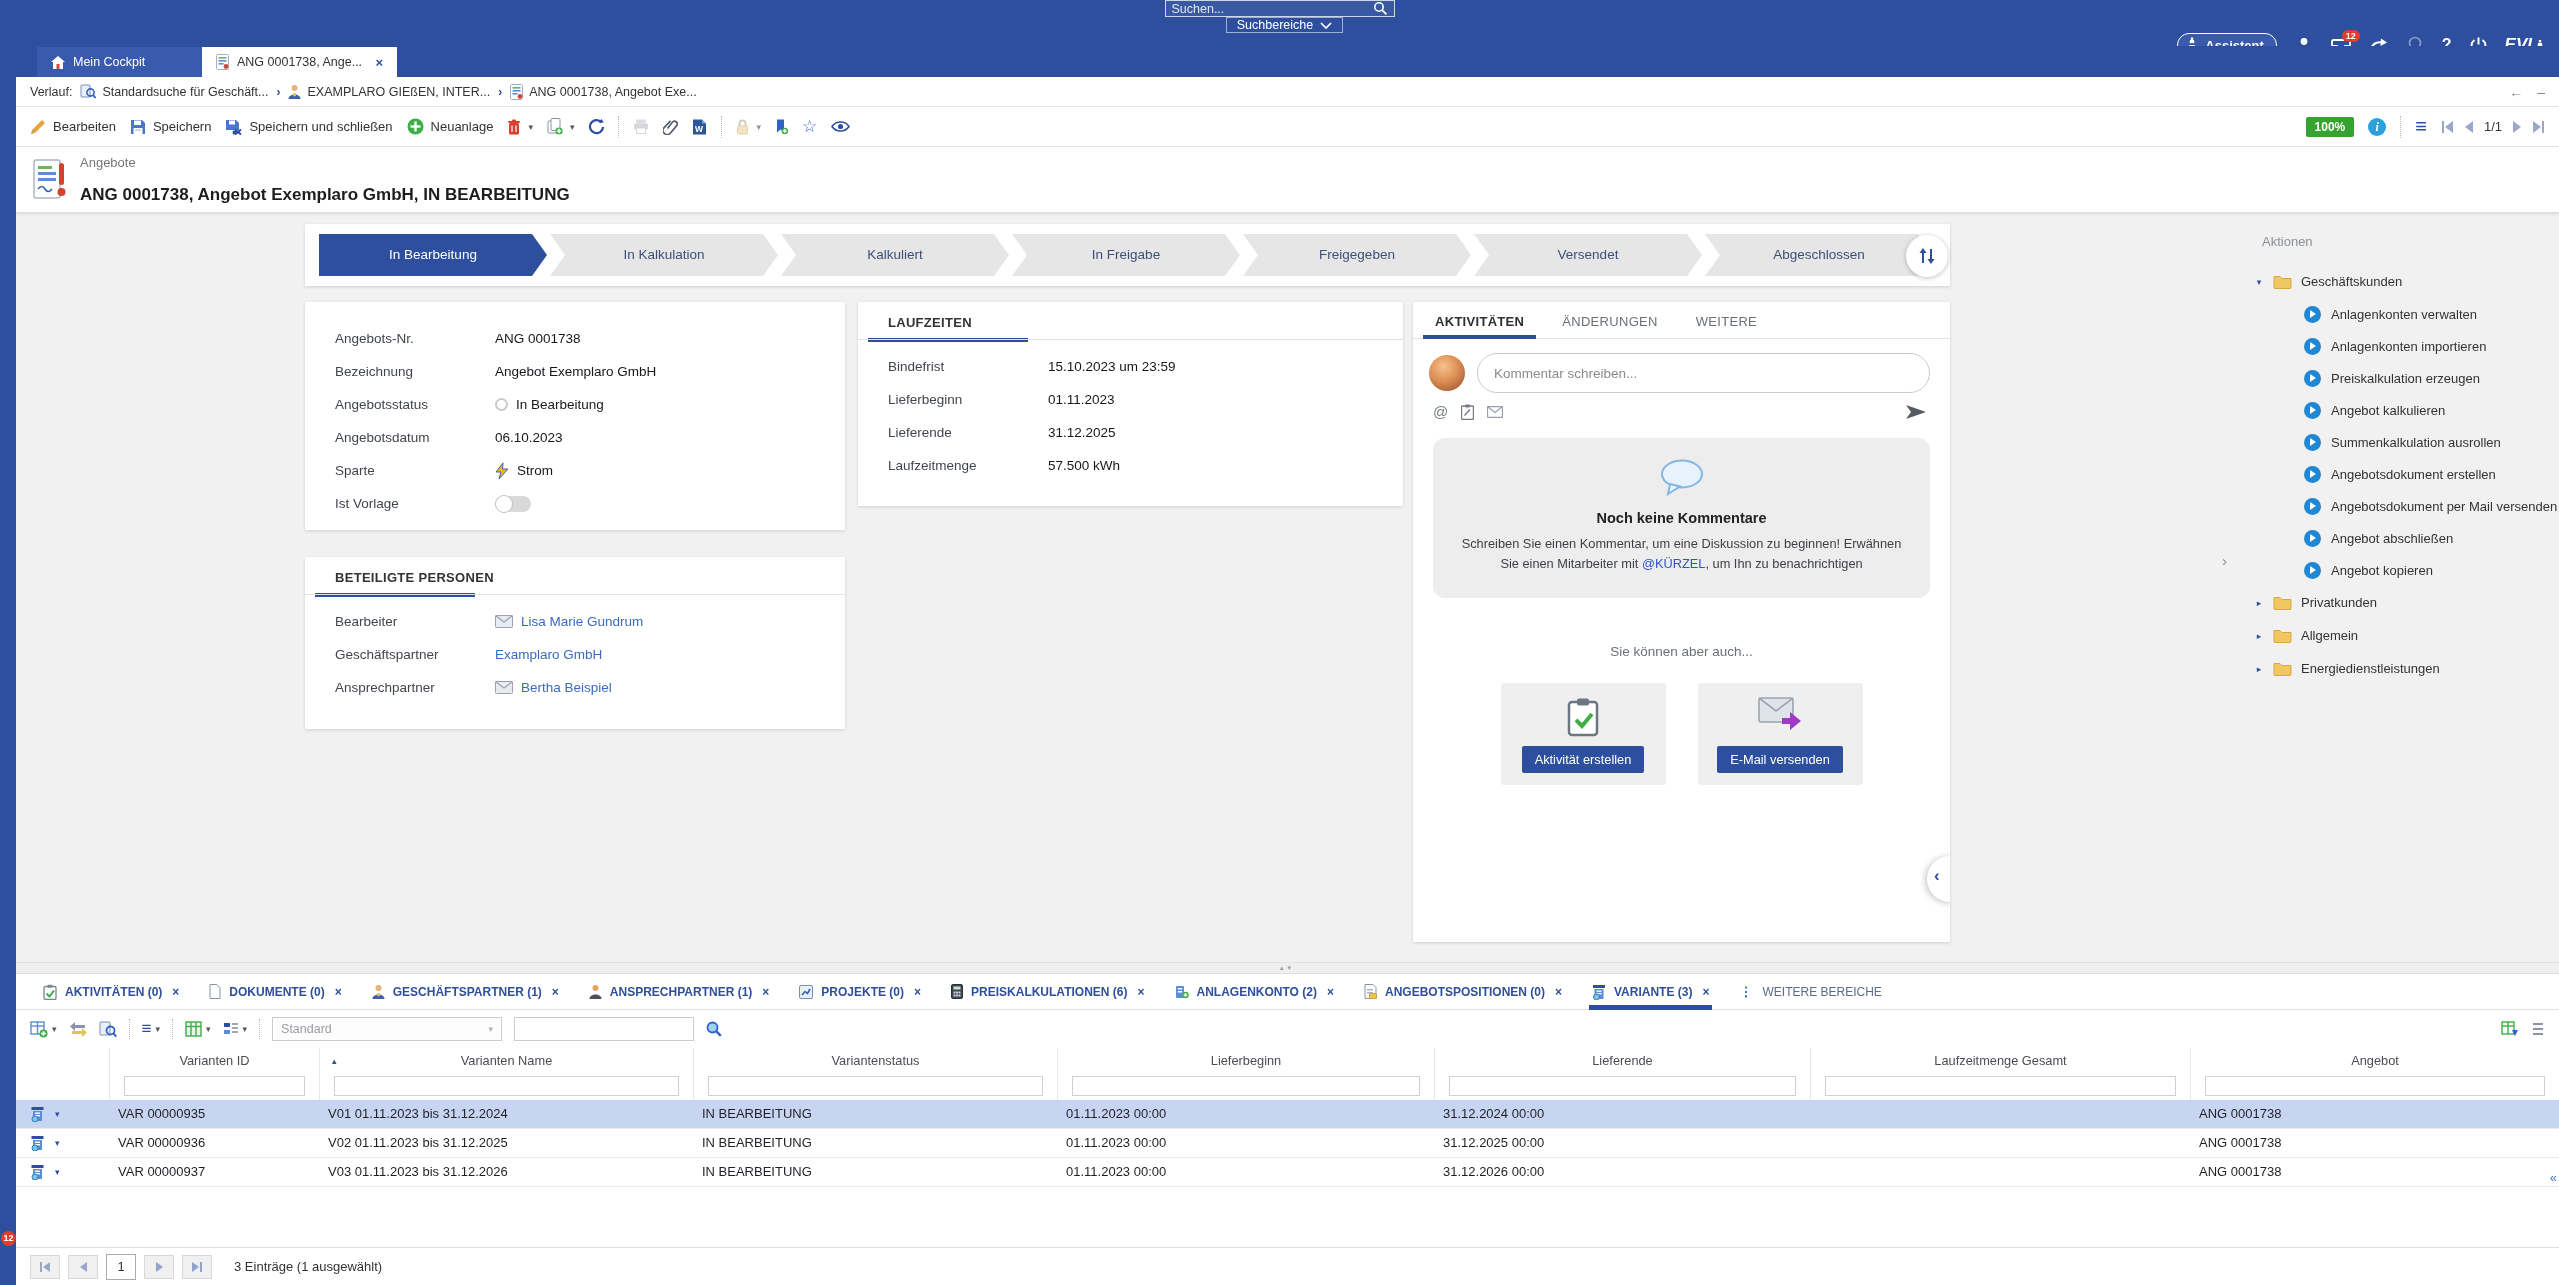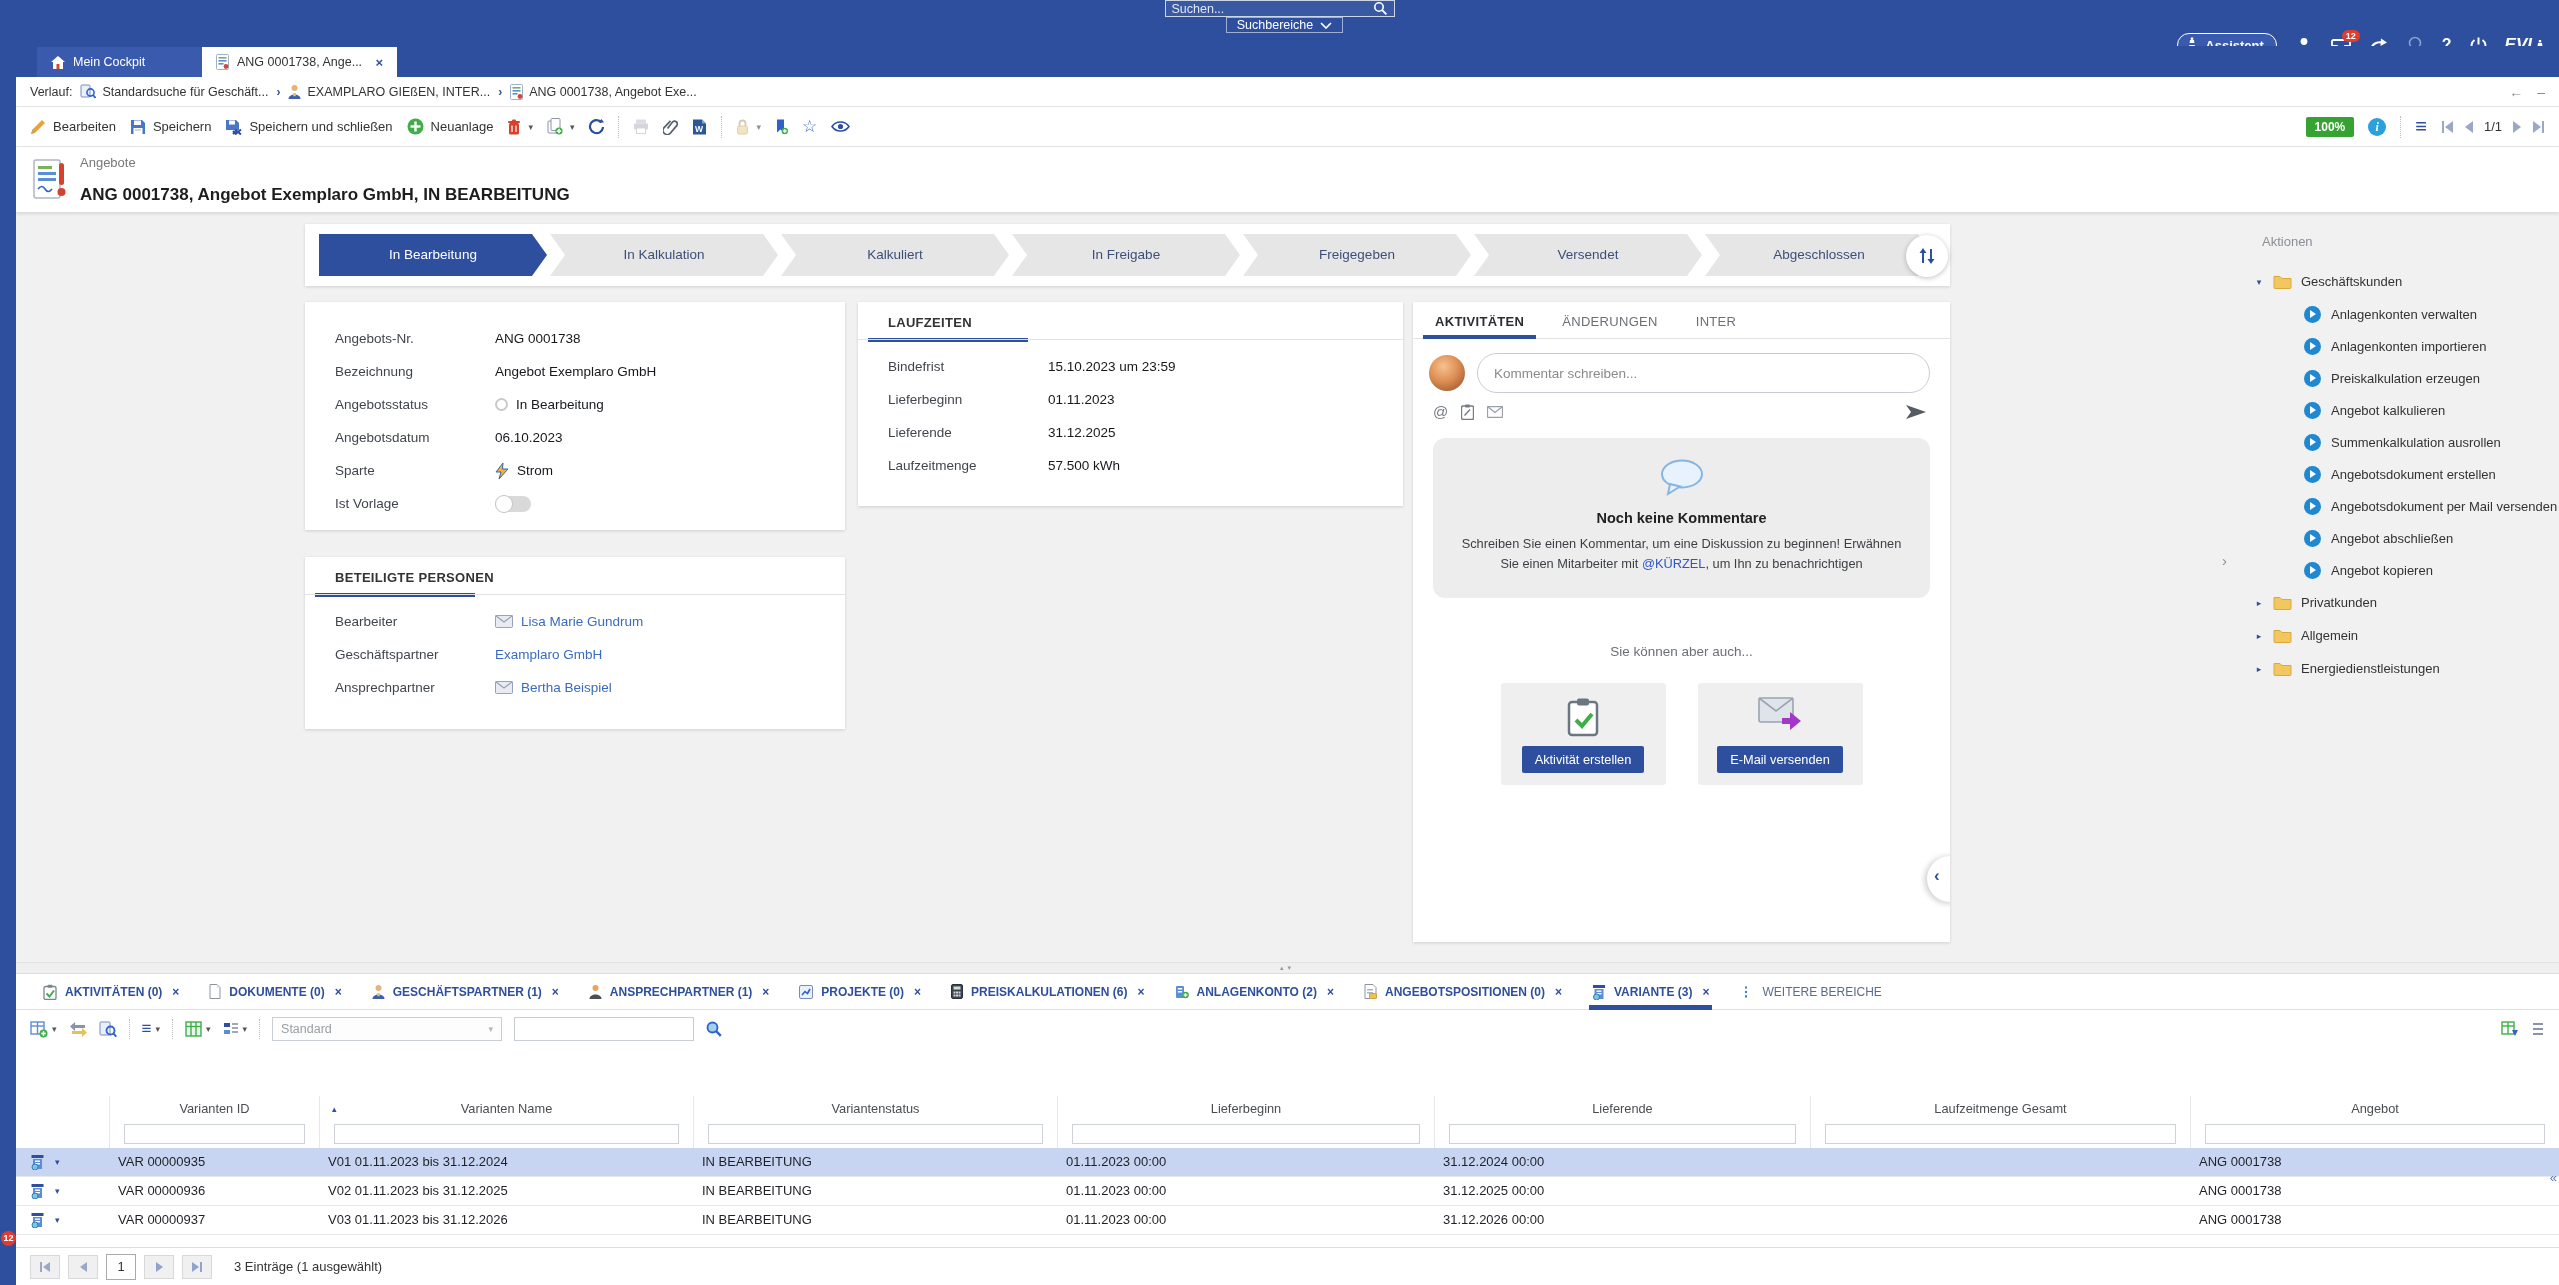--- a/index.html
+++ b/index.html
@@ -132,21 +132,21 @@
 
   .gridbar { height:38px; display:flex; align-items:center; gap:12px; padding-left:14px; }
   .gb-ic { display:flex; align-items:center; gap:4px; cursor:pointer; }
   .gb-sep { width:1px; height:20px; border-left:1px dotted #bbb; }
   .viewsel { width:230px; height:24px; border:1px solid #c9cdd4; background:#fdfdfd; color:#9a9da3; font-size:12.5px; display:flex; align-items:center; padding:0 8px; }
   .viewsel .vs-caret { margin-left:auto; color:#b0b3b8; font-size:9px; }
   .gb-input { width:180px; height:24px; border:1px solid #c9cdd4; outline:none; padding:0 6px; font-size:12.5px; }
   .gb-right { margin-left:auto; display:flex; gap:12px; padding-right:14px; }
 
   .tgrid { display:grid; grid-template-columns:94px 210px 374px 364px 377px 376px 380px minmax(0,1fr); }
-  .th { position:relative; text-align:center; font-size:12.8px; color:#4a4d52; line-height:26px; border-right:1px solid #e8e8e8; white-space:nowrap; overflow:hidden; cursor:pointer;margin-top:48px; }
+  .th { position:relative; text-align:center; font-size:12.8px; color:#4a4d52; line-height:26px; border-right:1px solid #e8e8e8; white-space:nowrap; overflow:hidden; cursor:pointer; }
   .th:last-child,.fc:last-child { border-right:none; }
   .th .sort { position:absolute; left:12px; top:0; color:#2d4f9e; font-size:9px; }
   .fc { border-right:1px solid #e8e8e8; height:26px; }
   .fc input { width:calc(100% - 28px); margin:2px 14px; height:20px; border:1px solid #cdd2da; outline:none; padding:0 4px; font-size:12px; }
   .trow { display:grid; grid-template-columns:94px 210px 374px 364px 377px 376px 380px minmax(0,1fr); border-bottom:1px solid #e9e9e9; height:29px; cursor:pointer; }
   .trow.sel { background:#c8d5f2; }
   .td { font-size:13px; color:#1e2025; line-height:28px; padding-left:8px; white-space:nowrap; overflow:hidden; }
   .td.iconcell { display:flex; align-items:center; gap:10px; padding-left:14px; }
   .dock-ic { position:absolute; right:2px; top:196px; color:#4a76c9; font-size:13px; }
 
@@ -550,21 +550,21 @@
           <span class="flab">Laufzeitmenge</span>
           <span class="fval">57.500 kWh</span>
         </div>
       </div>
     </div>
 
     <div class="panel p-act">
       <div class="acttabs">
         <span class="acttab active">AKTIVITÄTEN</span>
         <span class="acttab">ÄNDERUNGEN</span>
-        <span class="acttab">INTER</span>
+        <span class="acttab">WEITERE</span>
       </div>
       <div class="commentrow">
         <span class="avatar"></span>
         <input class="commentinput" placeholder="Kommentar schreiben..." style="">
       </div>
       <div class="comment-icons">
         <span class="at-g">@</span>
         <span>
           <svg width="13" height="16" viewBox="0 0 13 16">
               <rect x="0.5" y="2" width="12" height="13.5" rx="1.5" fill="none" stroke="#787d85" stroke-width="1.4"></rect>

